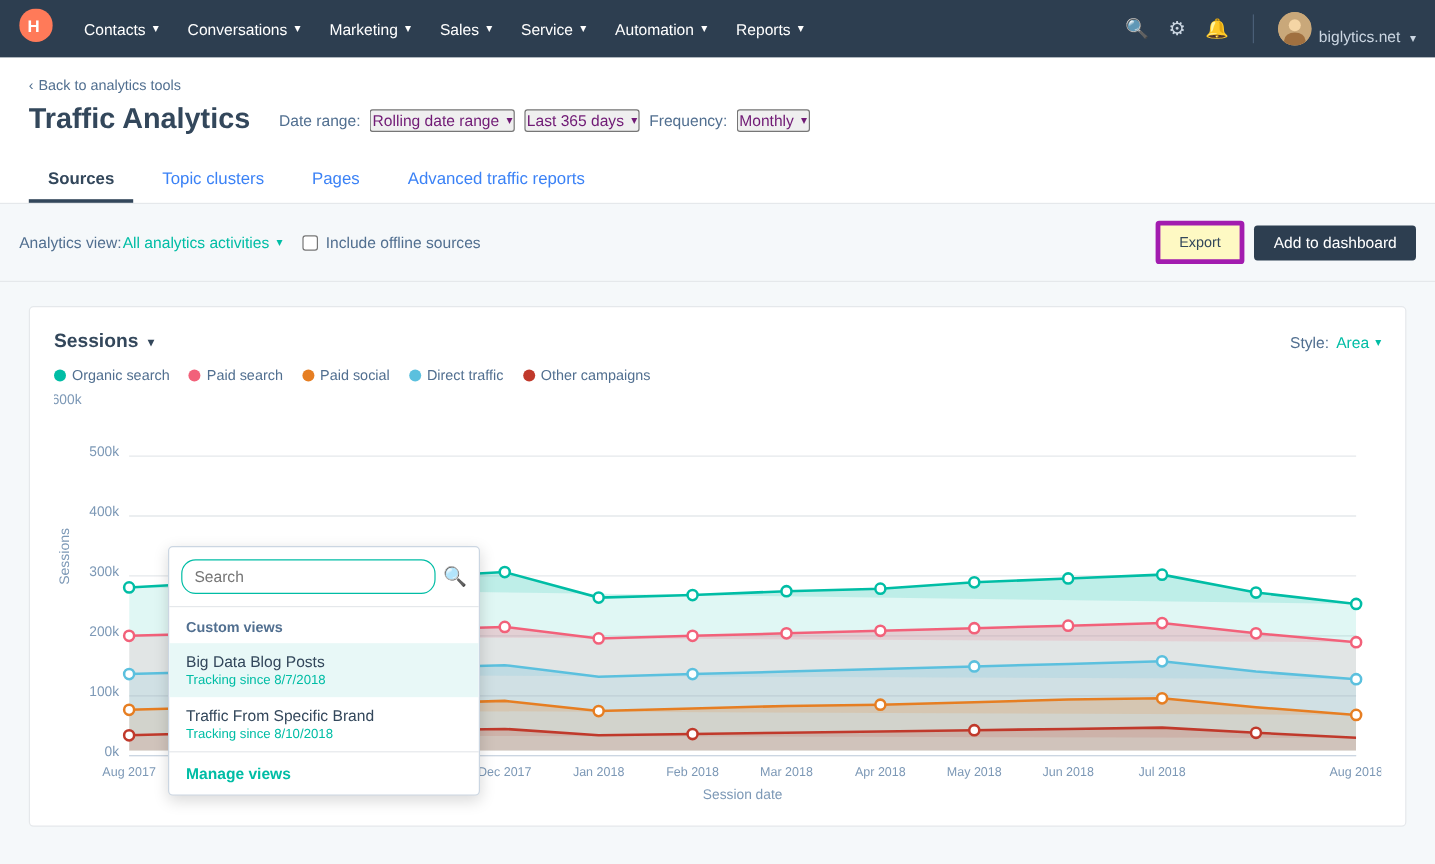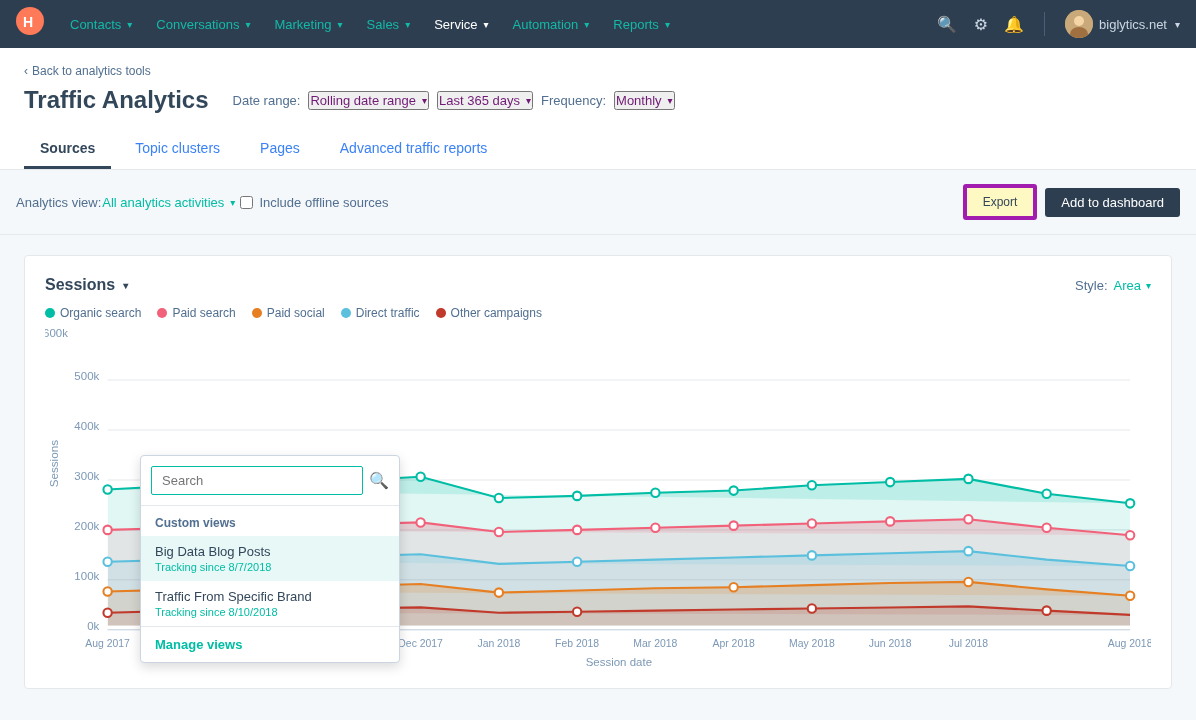--- a/index.html
+++ b/index.html
@@ -14,21 +14,21 @@
       padding: 0 16px;
       gap: 4px;
     }
     .topnav-logo {
       margin-right: 12px;
       color: #ff7a59;
       font-size: 22px;
       font-weight: bold;
     }
     .topnav-item {
-      color: #14b8a6;
+      color: #ffffff;
       font-size: 13px;
       padding: 6px 10px;
       border-radius: 3px;
       cursor: pointer;
       display: flex;
       align-items: center;
       gap: 4px;
       white-space: nowrap;
     }
     .topnav-item.active { color: #fff; }
@@ -44,21 +44,21 @@
       cursor: pointer;
     }
     .topnav-divider {
       width: 1px;
       height: 24px;
       background: #4a5f77;
       margin: 0 4px;
     }
     .topnav-user {
       display: flex;
-      align-items: center;
+      align-items: flex-end;
       gap: 6px;
       color: #cbd6e2;
       font-size: 13px;
       cursor: pointer;
     }
     .avatar {
       width: 28px;
       height: 28px;
       border-radius: 50%;
       background: #c9a87a;
@@ -150,21 +150,21 @@
       align-items: center;
       gap: 4px;
       cursor: pointer;
       font-weight: 500;
       position: relative;
     }
     .checkbox-wrap {
       display: flex;
       align-items: center;
       gap: 6px;
-      margin-left: 4px;
+      margin-left: 16px;
       font-size: 13px;
       color: #516f90;
     }
     .checkbox-wrap input[type=checkbox] { cursor: pointer; }
     .analytics-right {
       margin-left: auto;
       display: flex;
       gap: 8px;
       align-items: center;
     }
@@ -272,21 +272,21 @@
     .dropdown-search-row {
       padding: 10px 10px;
       border-bottom: 1px solid #e5e8eb;
       display: flex;
       align-items: center;
       gap: 6px;
     }
     .dropdown-search-input {
       flex: 1;
       border: 1px solid #00bda5;
-      border-radius: 2px;
+      border-radius: 12px;
       padding: 6px 10px;
       font-size: 13px;
       color: #33475b;
       outline: none;
     }
     .dropdown-search-icon {
       color: #00bda5;
       font-size: 16px;
       cursor: pointer;
     }

